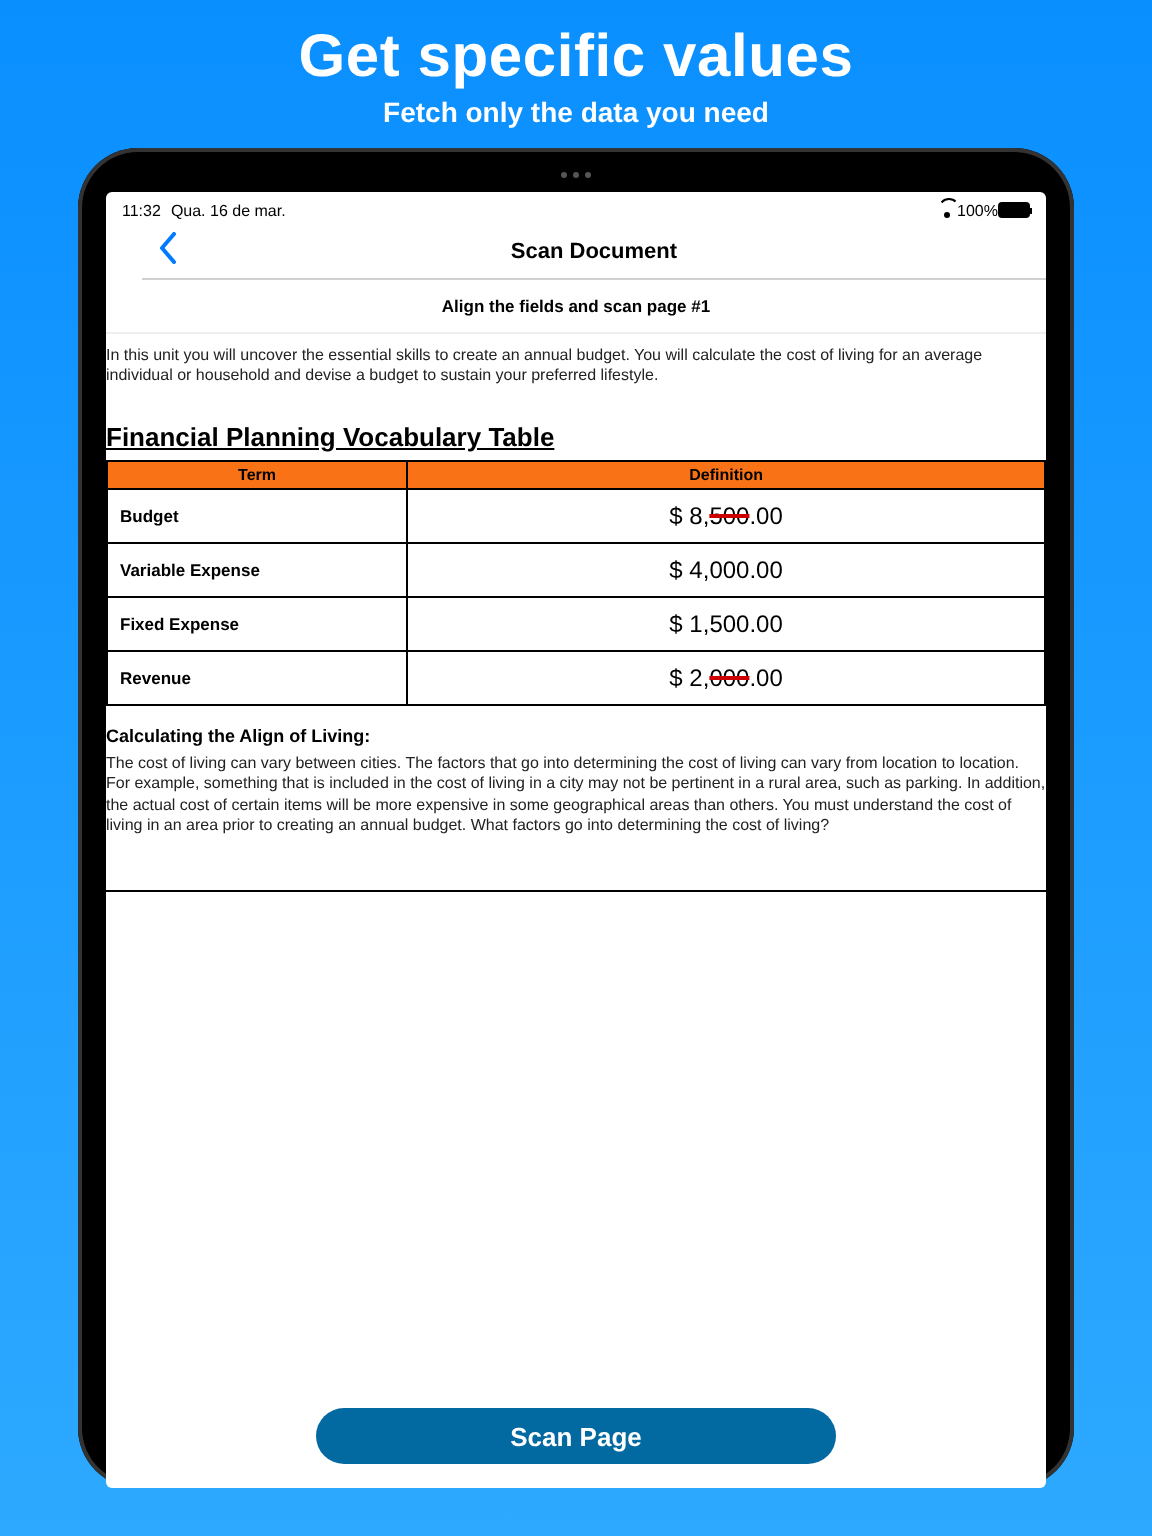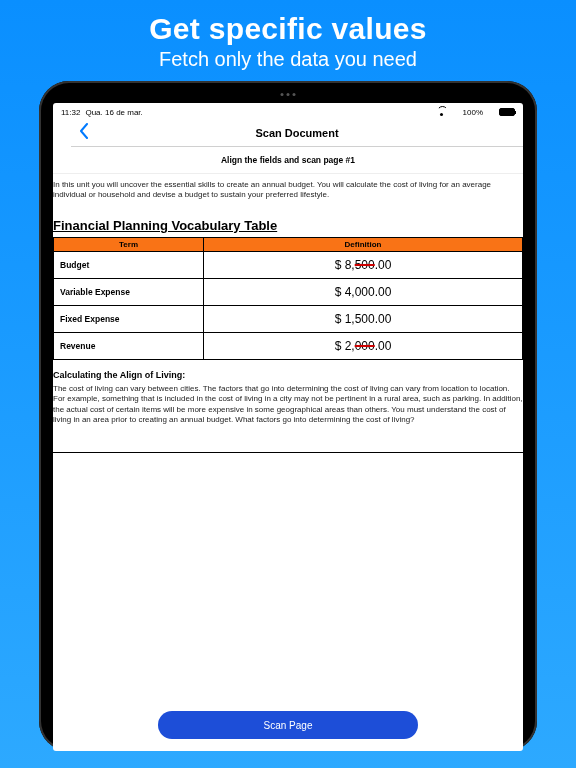--- a/index.html
+++ b/index.html
@@ -1,31 +1,31 @@
 <!DOCTYPE html>
 <html><head>
 <meta charset="utf-8">
 <style>
   * { box-sizing: border-box; margin: 0; padding: 0; }
   html, body { width: 576px; height: 768px; overflow: hidden; font-family: -apple-system, "Helvetica Neue", Arial, sans-serif; }
   body { background: linear-gradient(#0a8fff, #2da9ff); display: flex; flex-direction: column; align-items: center; }
   .promo { color: #fff; text-align: center; padding: 12px 0 6px; }
   .promo h1 { font-size: 30px; font-weight: 600; letter-spacing: 0.3px; }
-  .promo p { font-size: 20px; font-weight: 400; margin-top: 2px; }
+  .promo p { font-size: 14px; font-weight: 700; margin-top: 2px; }
   .tablet {
     width: 498px; height: 670px; background: #000; border-radius: 30px;
     padding: 22px 14px 0 14px; position: relative; margin-top: 4px;
     box-shadow: 0 0 0 2px #333 inset;
   }
   .home-dots { position: absolute; top: 12px; left: 50%; transform: translateX(-50%); display: flex; gap: 3px; }
   .home-dots span { width: 3px; height: 3px; background: #555; border-radius: 50%; }
   .screen { width: 100%; height: 100%; background: #fff; border-radius: 3px; display: flex; flex-direction: column; overflow: hidden; }
   .statusbar { height: 16px; display: flex; align-items: center; justify-content: space-between; font-size: 8px; color: #000; padding: 2px 8px 0; }
   .statusbar .left { display: flex; gap: 5px; }
-  .statusbar .right { display: flex; align-items: center; gap: 16px; }
+  .statusbar .right { display: flex; align-items: center; gap: 0; }
   .wifi, .batt { display: inline-block; }
   .wifi { width: 10px; height: 8px; position: relative; }
   .wifi::before { content: ""; position: absolute; bottom: 0; left: 3px; width: 3px; height: 3px; background: #000; border-radius: 50%; }
   .wifi::after { content: ""; position: absolute; bottom: -1px; left: 0; width: 9px; height: 9px; border: 1px solid #000; border-radius: 50%; clip-path: polygon(0 0, 100% 0, 50% 50%); }
   .batt { width: 16px; height: 8px; border: 1px solid #000; border-radius: 2px; position: relative; background: #000; }
   .batt::after { content: ""; position: absolute; right: -2px; top: 2px; width: 1px; height: 3px; background: #000; }
   .navbar { height: 28px; border-bottom: 1px solid #d0d0d0; display: flex; align-items: center; position: relative; margin-left: 18px; }
   .back { position: absolute; left: 8px; top: 4px; width: 14px; height: 20px; color: #007aff; cursor: pointer; }
   .back svg { width: 10px; height: 16px; }
   .navtitle { flex: 1; text-align: center; font-size: 11px; font-weight: 600; }
@@ -44,22 +44,22 @@
     border: 1px solid #000; font-size: 8.5px; padding: 6px 6px;
   }
   table.vocab td.term { font-weight: 700; }
   table.vocab td.val { text-align: center; font-size: 12px; position: relative; color: #000; }
   .strike-c { text-decoration: line-through; text-decoration-color: #c00; text-decoration-thickness: 2px; }
   .section2 { font-size: 9px; font-weight: 700; margin-top: 10px; }
   .para2 { font-size: 8px; line-height: 1.3; color: #222; margin-top: 4px; }
   .hr { height: 1px; background: #000; margin-top: 26px; }
   .scanbtn {
     position: absolute; bottom: 12px; left: 50%; transform: translateX(-50%);
-    width: 260px; height: 28px; background: #1d4ed8; color: #fff; border: none;
-    border-radius: 14px; font-size: 10px; font-weight: 400; cursor: pointer;
+    width: 260px; height: 28px; background: #0369a1; color: #fff; border: none;
+    border-radius: 14px; font-size: 13px; font-weight: 700; cursor: pointer;
   }
 </style>
 </head>
 <body>
 
 <div class="promo">
   <h1>Get specific values</h1>
   <p>Fetch only the data you need</p>
 </div>
 

